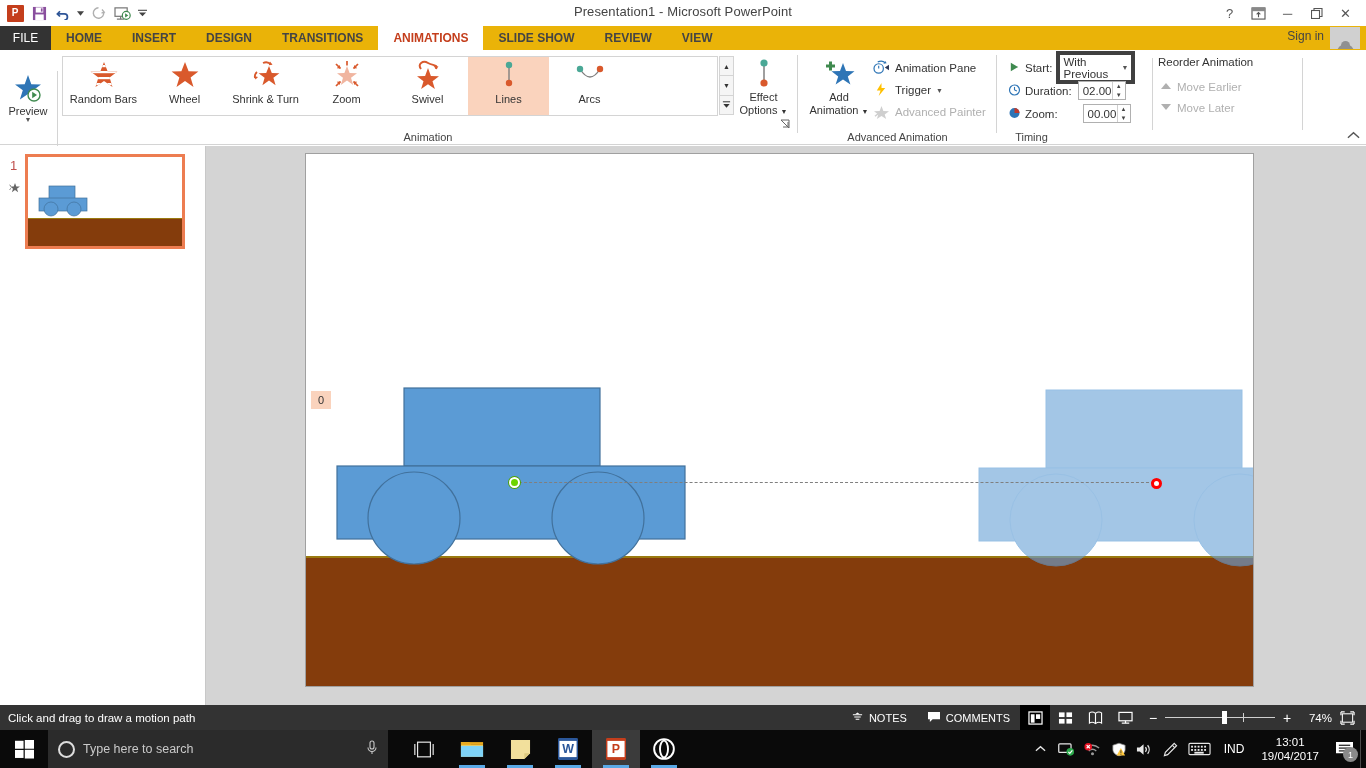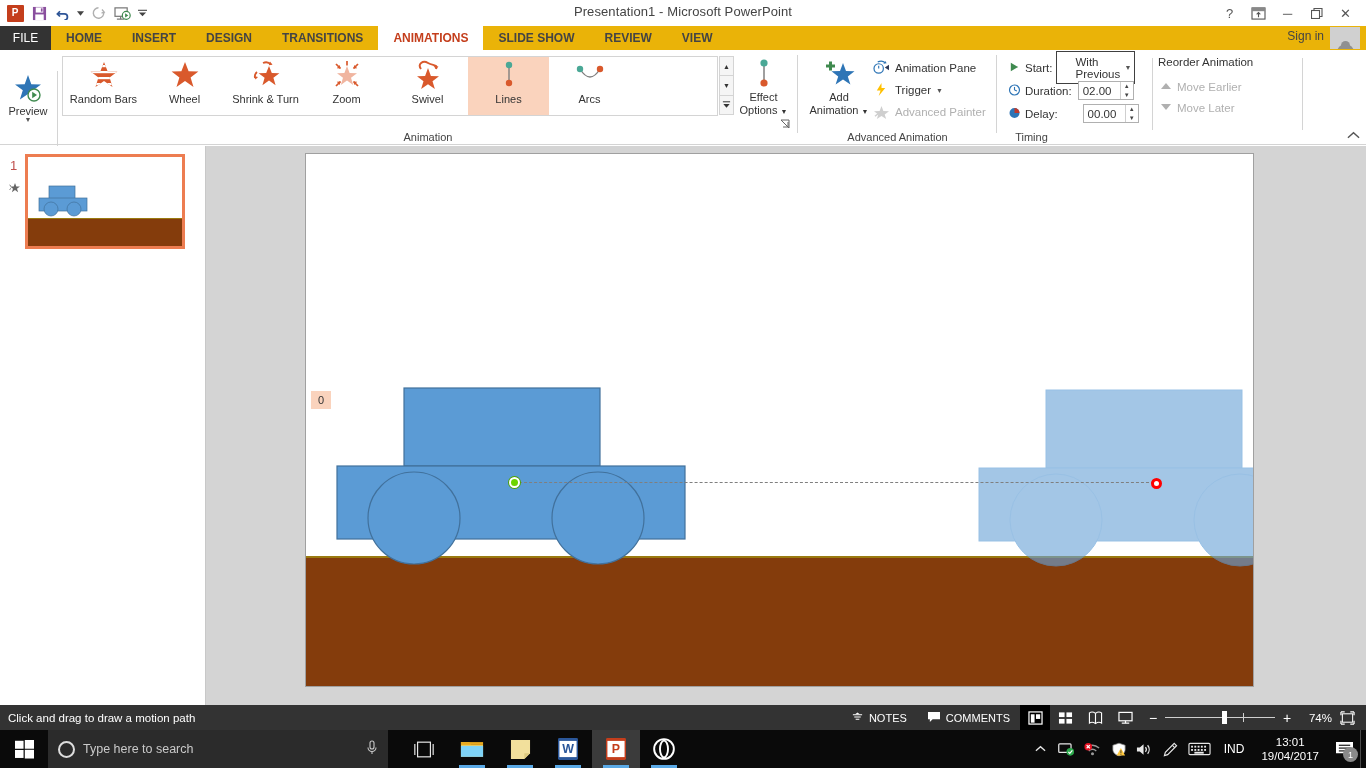--- a/index.html
+++ b/index.html
@@ -126,27 +126,27 @@
     height: 22px; display: flex; align-items: center; gap: 5px;
     padding-left: 3px; cursor: pointer; font-size: 11.5px; color: #333;
   }
   .adv-row.disabled { color: #b0b0b0; cursor: default; }
 
   
   .timing-rows { position: absolute; top: 6px; left: 1008px; }
   .t-row { height: 23px; display: flex; align-items: center; gap: 4px; }
   .t-lbl { font-size: 11.5px; color: #333; }
   .t-select {
-    width: 79px; height: 33px; border: 1px solid #404040; background: #fff;
+    width: 79px; height: 33px; border: 4px solid #404040; background: #fff;
     font-size: 11.5px; color: #333; display: flex; align-items: center;
-    padding-left: 18px; position: relative; cursor: pointer;
+    padding-left: 3px; position: relative; cursor: pointer;
   }
   .t-select .arw { position: absolute; right: 3px; font-size: 7px; color: #555; }
   .t-spin {
-    width: 56px; height: 19px; border: 1px solid #b0b0b0; background: #fff;
+    width: 48px; height: 19px; border: 1px solid #b0b0b0; background: #fff;
     font-size: 11.5px; color: #333; display: flex; align-items: center;
     padding-left: 4px; position: relative;
   }
   .spin-btns {
     position: absolute; right: 0; top: 0; width: 13px; height: 17px;
     display: flex; flex-direction: column; border-left: 1px solid #cfcfcf;
   }
   .spin-btns div {
     flex: 1; display: flex; align-items: center; justify-content: center;
     font-size: 6px; color: #444; cursor: pointer;
@@ -628,21 +628,21 @@
           </div>
         </div>
       </div>
       <div class="t-row">
         <span>
           <svg width="13" height="12" viewBox="0 0 14 13">
               <circle cx="7" cy="6.5" r="5.4" fill="#2e75b6"></circle>
               <path d="M7 6.5 L7 1.1 A5.4 5.4 0 0 1 12.4 6.5 Z" fill="#c0392b"></path>
             </svg>
         </span>
-        <span class="t-lbl">Delay:</span>
+        <span class="t-lbl">Zoom:</span>
         <div class="t-spin" style="margin-left:21px">
           <span>00.00</span>
           <div class="spin-btns">
             <div>▲</div>
             <div>▼</div>
           </div>
         </div>
       </div>
     </div>
 

